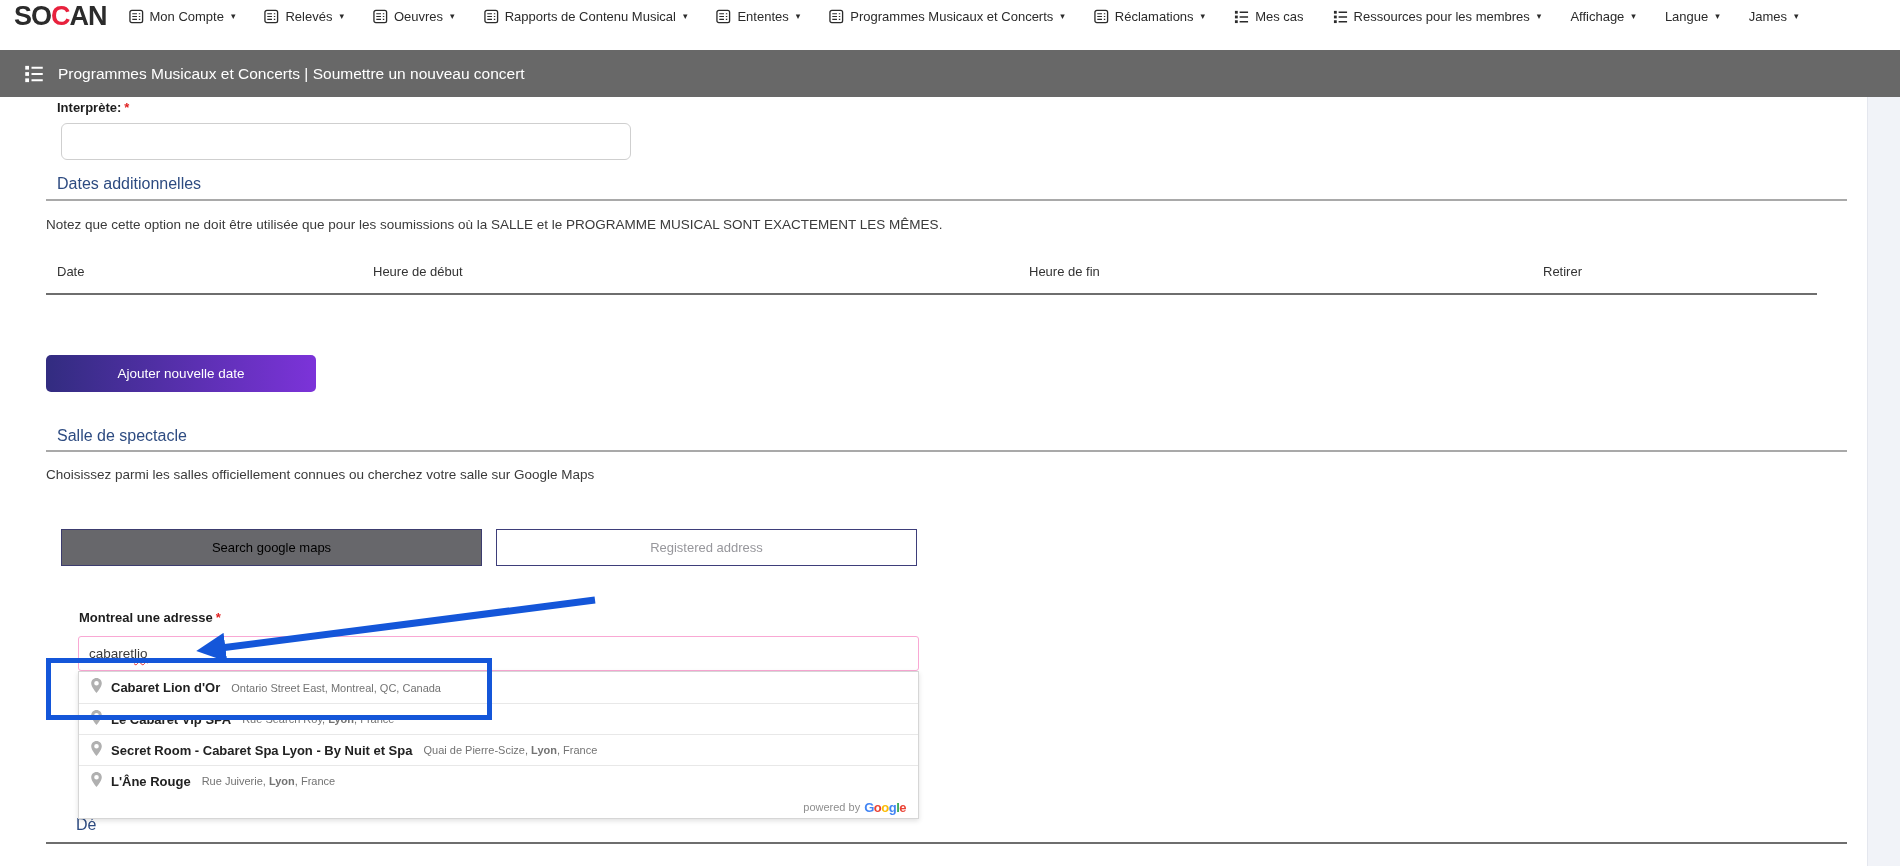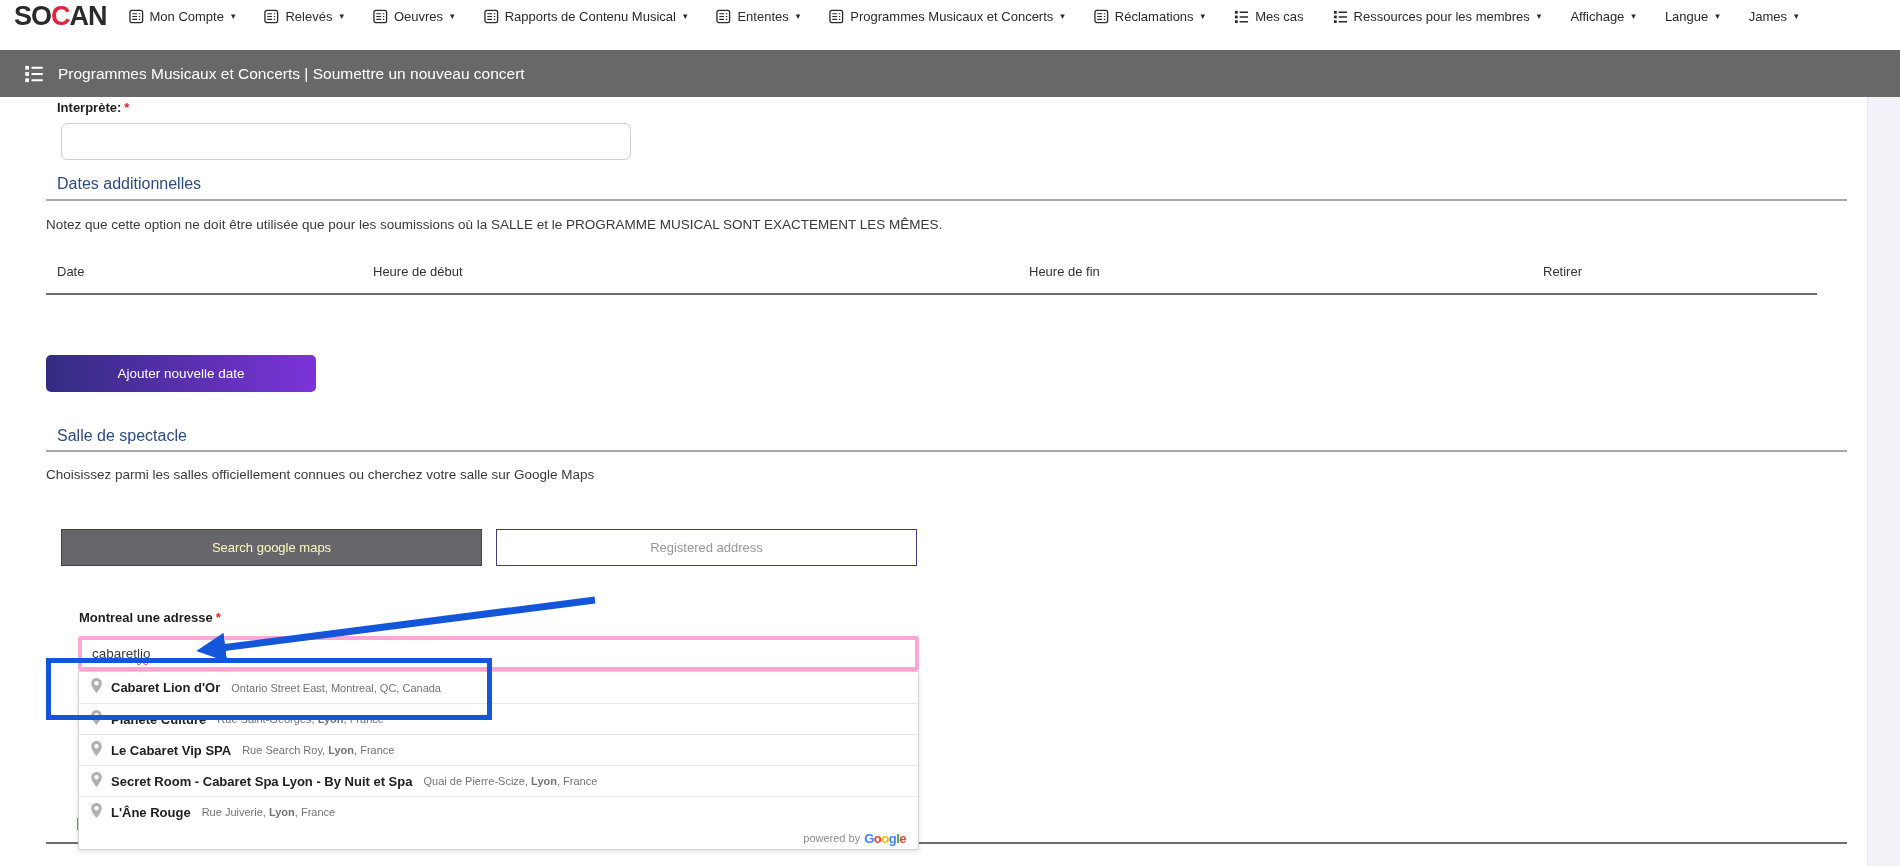--- a/index.html
+++ b/index.html
@@ -34,27 +34,27 @@
   .divider.dark { background:#6e6e6e; }
   .body-text { font-size:13.5px; color:#3a3a3a; }
   .th { font-size:13px; color:#333; font-weight:500; }
 
   .text-input { border:1px solid #cfcfcf; background:#fff; border-radius:6px; font-size:13.5px;
                 color:#333; padding:0 10px; outline:none; }
 
   .btn-add { background:linear-gradient(90deg,#322c80,#7c33d9); color:#fff; border:none;
              border-radius:5px; font-size:13.5px; cursor:pointer;
              font-family:"Liberation Sans","DejaVu Sans",sans-serif; }
-  .btn-gmaps { background:#67676b; border:1px solid #3c3c6e; color:#fef9c3; font-size:13px;
+  .btn-gmaps { background:#67676b; border:1px solid #3c3c6e; color:#000000; font-size:13px;
                cursor:pointer; font-family:"Liberation Sans","DejaVu Sans",sans-serif; }
   .btn-registered { background:#fff; border:1px solid #3e3e7a; color:#97979c; font-size:13px;
                     cursor:pointer; font-family:"Liberation Sans","DejaVu Sans",sans-serif; }
 
   
-  .address-input { border:4px solid #f9a8d4; border-radius:3px; background:#fff;
+  .address-input { border:1px solid #f9a8d4; border-radius:3px; background:#fff;
                    display:flex; align-items:center; padding-left:10px; font-size:13.5px; color:#3a3a3a; }
   .misspell { text-decoration:underline wavy #e02b2b 1px; text-underline-offset:3px; }
 
   
   .dropdown { background:#fff; border:1px solid #d6d6d6; box-shadow:0 2px 5px rgba(0,0,0,.12);
               z-index:5; }
   .ac-row { height:31px; display:flex; align-items:center; padding-left:12px; gap:9px;
             border-top:1px solid #e8e8e8; cursor:pointer; background:#fff; }
   .ac-row:first-child { border-top:none; }
   .ac-main { font-size:13px; font-weight:bold; color:#212121; white-space:nowrap; }
@@ -255,27 +255,20 @@
   <div class="abs dropdown" style="left:78px; top:671px; width:841px;">
 
     <div class="ac-row">
       <span><svg width="11" height="15" viewBox="0 0 11 15">
             <path fill-rule="evenodd" fill="#b0b0b0" d="M5.5 0C2.5 0 .2 2.3.2 5.3c0 3.9 5.3 9.7 5.3 9.7s5.3-5.8 5.3-9.7C10.8 2.3 8.5 0 5.5 0zm0 7.6a2.3 2.3 0 1 1 0-4.6 2.3 2.3 0 0 1 0 4.6z"></path>
           </svg></span>
       <span class="ac-main">Cabaret Lion d'Or</span>
       <span class="ac-sec"><span>Ontario Street East, Montreal, QC, Canada</span><b></b><span></span></span>
     </div>
 
-    <div class="ac-row">
-      <span><svg width="11" height="15" viewBox="0 0 11 15">
-            <path fill-rule="evenodd" fill="#b0b0b0" d="M5.5 0C2.5 0 .2 2.3.2 5.3c0 3.9 5.3 9.7 5.3 9.7s5.3-5.8 5.3-9.7C10.8 2.3 8.5 0 5.5 0zm0 7.6a2.3 2.3 0 1 1 0-4.6 2.3 2.3 0 0 1 0 4.6z"></path>
-          </svg></span>
-      <span class="ac-main">Planète Culture</span>
-      <span class="ac-sec"><span>Rue Saint-Georges, </span><b>Lyon</b><span>, France</span></span>
-    </div>
 
     <div class="ac-row">
       <span><svg width="11" height="15" viewBox="0 0 11 15">
             <path fill-rule="evenodd" fill="#b0b0b0" d="M5.5 0C2.5 0 .2 2.3.2 5.3c0 3.9 5.3 9.7 5.3 9.7s5.3-5.8 5.3-9.7C10.8 2.3 8.5 0 5.5 0zm0 7.6a2.3 2.3 0 1 1 0-4.6 2.3 2.3 0 0 1 0 4.6z"></path>
           </svg></span>
       <span class="ac-main">Le Cabaret Vip SPA</span>
       <span class="ac-sec"><span>Rue Search Roy, </span><b>Lyon</b><span>, France</span></span>
     </div>
 
     <div class="ac-row">

